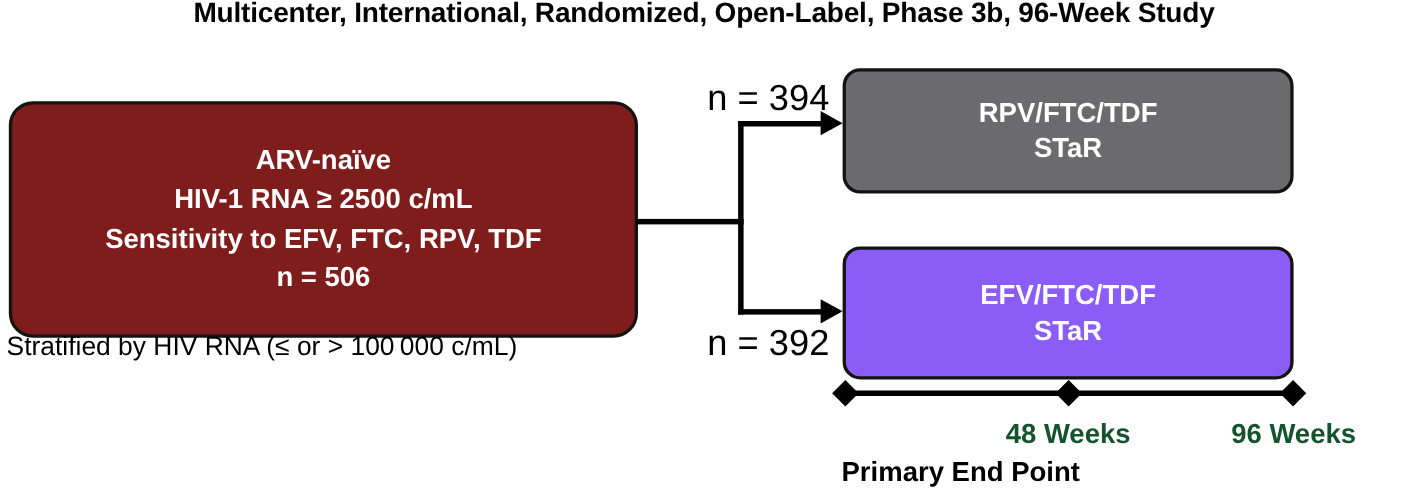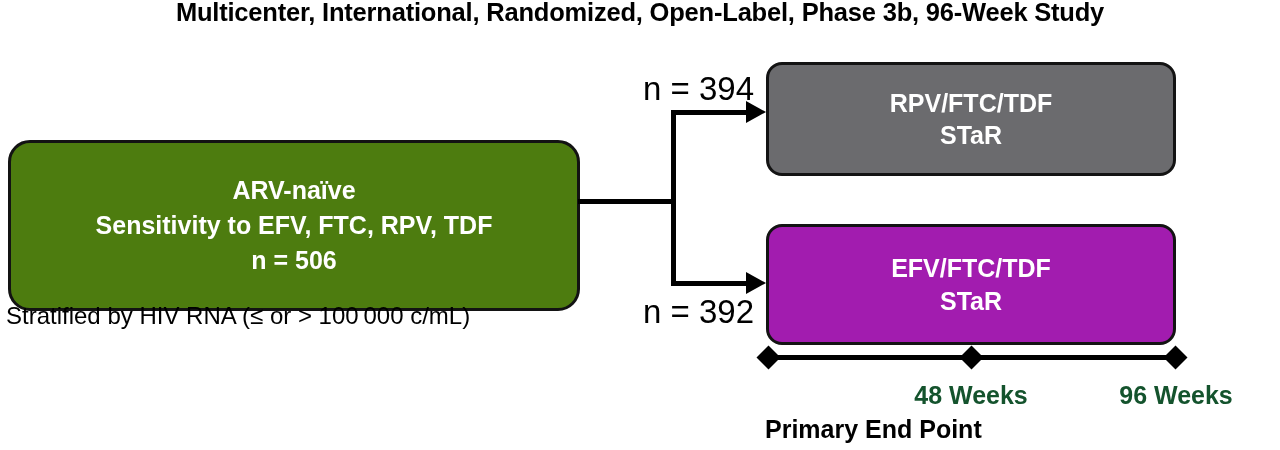--- a/index.html
+++ b/index.html
@@ -47,48 +47,47 @@
   .node-box .line {
     display: block;
     white-space: nowrap;
   }
 
   
   #enroll-box {
     left: 8px;
     top: 92px;
     width: 572px;
-    height: 171px;
-    background: #4d7c0f;
+    height: 215px;
+    background: #7f1d1d;
     border-radius: 22px;
     font-size: 25px;
     line-height: 1.33;
     padding: 0 8px;
-    margin-top: 48px;
   }
   #enroll-box .line { margin: 1px 0; }
 
   
   #rpv-box {
     left: 766px;
     top: 62px;
     width: 410px;
     height: 114px;
     background: #6b6b6e;
     font-size: 25px;
     line-height: 1.3;
   }
 
   
   #efv-box {
     left: 766px;
     top: 224px;
     width: 410px;
     height: 121px;
-    background: #a21caf;
+    background: #8b5cf6;
     font-size: 25px;
     line-height: 1.3;
   }
 
   
   .strat-note {
     position: absolute;
     left: 6px;
     top: 302px;
     font-size: 24px;
@@ -197,20 +196,21 @@
 </style>
 </head>
 <body>
 
 <div id="root">
 
   <div class="study-title">Multicenter, International, Randomized, Open-Label, Phase 3b, 96-Week Study</div>
 
   <div class="node-box" id="enroll-box">
     <span class="line">ARV-naïve</span>
+    <span class="line">HIV-1 RNA ≥ 2500 c/mL</span>
     <span class="line">Sensitivity to EFV, FTC, RPV, TDF</span>
     <span class="line">n = 506</span>
   </div>
 
   <div class="strat-note">Stratified by HIV RNA (≤ or &gt; 100 000 c/mL)</div>
 
   <div class="conn" id="stem-h"></div>
   <div class="conn" id="stem-v"></div>
   <div class="conn" id="branch-top"></div>
   <div class="conn" id="branch-bottom"></div>

